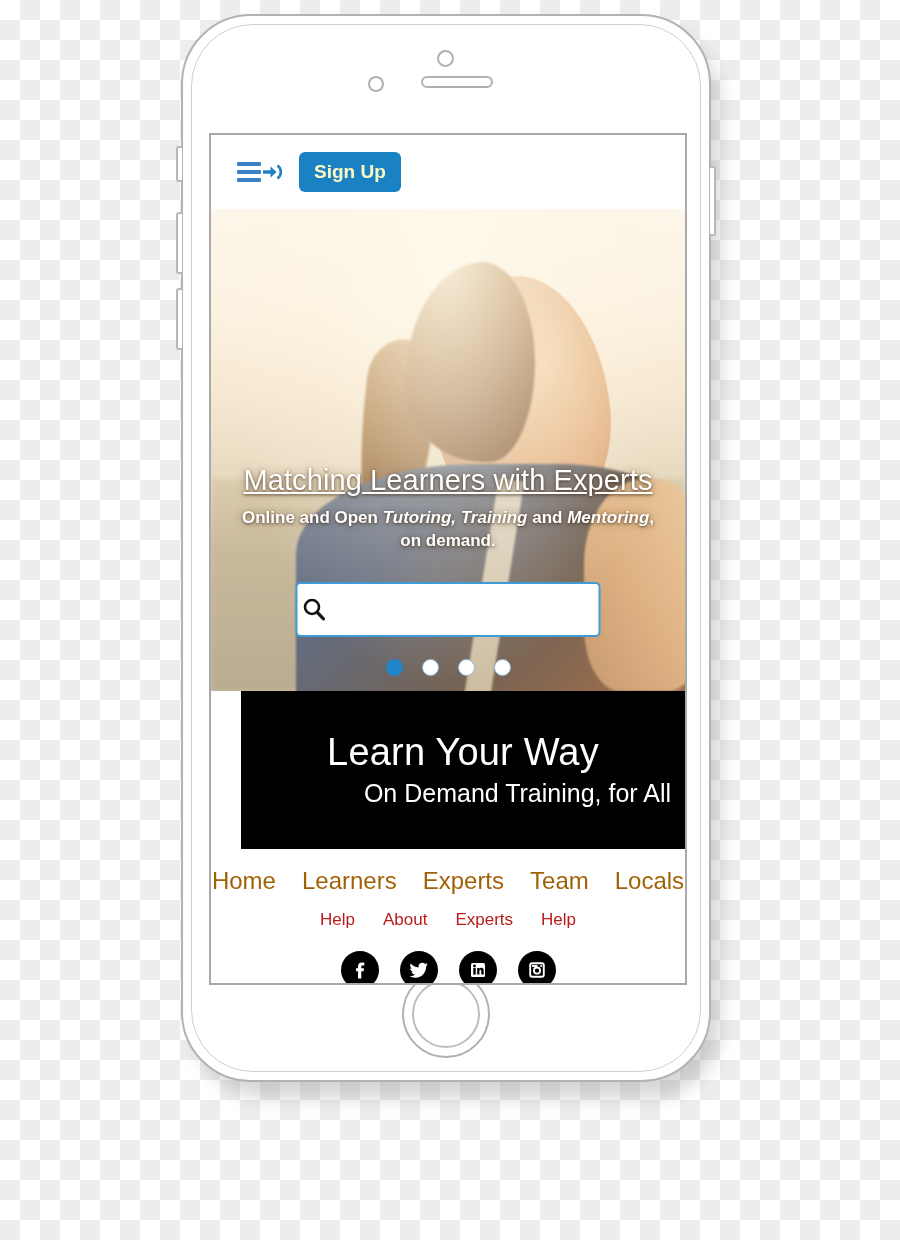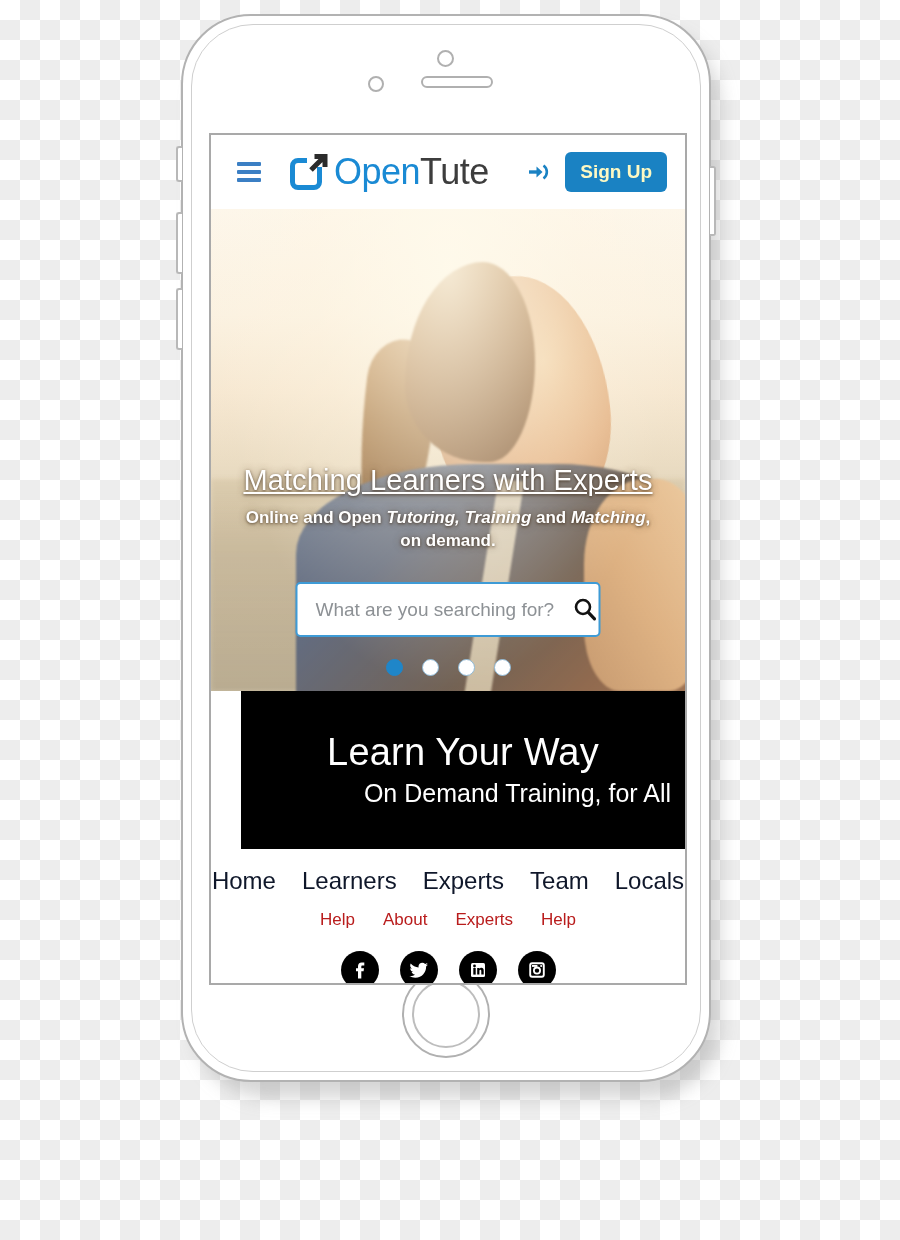--- a/index.html
+++ b/index.html
@@ -461,21 +461,21 @@
     box-sizing: border-box;
   }
   #footer-primary-nav {
     display: flex;
     justify-content: center;
     gap: 26px;
     font-size: 24px;
     color: #26282b;
   }
   #footer-primary-nav a {
-    color: #0f172a;
+    color: #a16207;
     text-decoration: none;
     cursor: pointer;
     white-space: nowrap;
   }
   #footer-secondary-nav {
     display: flex;
     justify-content: center;
     gap: 28px;
     margin-top: 15px;
     font-size: 17px;
@@ -523,30 +523,20 @@
   <div id="screen">
 
     <div id="app-header">
 
       <div id="hamburger-menu">
         <span></span>
         <span></span>
         <span></span>
       </div>
 
-      <div id="brand-logo">
-        <div id="brand-mark">
-          <div class="box"></div>
-          <div class="notch"></div>
-          <svg width="26" height="26" viewBox="0 0 26 26">
-            <path d="M7 19 L20 6 M10.5 5.5 L21 5.5 L21 16" stroke="#2b2b2b" stroke-width="5" fill="none" stroke-linecap="butt"></path>
-          </svg>
-        </div>
-        <div id="brand-text"><span class="open">Open</span><span class="tute">Tute</span></div>
-      </div>
 
       <div id="signin-icon">
         <svg width="22" height="20" viewBox="0 0 22 20">
           <path d="M2 10 H13" stroke="#1a82c3" stroke-width="3.4" fill="none"></path>
           <path d="M9.5 4.5 L15.5 10 L9.5 15.5 Z" fill="#1a82c3"></path>
           <path d="M16.5 3.5 A8 8 0 0 1 16.5 16.5" stroke="#1a82c3" stroke-width="2.6" fill="none"></path>
         </svg>
       </div>
 
       <button id="signup-button">Sign Up</button>
@@ -559,25 +549,24 @@
         <div id="hero-figure-head"></div>
         <div id="hero-figure-hair"></div>
         <div id="hero-figure-body"></div>
         <div id="hero-figure-strap"></div>
         <div id="hero-figure-arm"></div>
         <div id="hero-warm-wash"></div>
       </div>
 
       <div id="hero-copy">
         <h1 id="hero-title">Matching Learners with Experts</h1>
-        <p id="hero-subtitle"><span>Online and Open </span><em>Tutoring, Training</em><span> and </span><em>Matching</em><span>, on demand.</span></p>
+        <p id="hero-subtitle"><span>Online and Open </span><em>Tutoring, Training</em><span> and </span><em>Mentoring</em><span>, on demand.</span></p>
       </div>
 
       <div id="search-wrapper">
-        <input id="search-input" type="text" placeholder="What are you searching for?" style="">
         <button id="search-button">
           <svg width="25" height="25" viewBox="0 0 25 25">
             <circle cx="10.5" cy="10" r="7" stroke="#121212" stroke-width="2.6" fill="none"></circle>
             <path d="M15.8 15.3 L22 21.8" stroke="#121212" stroke-width="3.2" stroke-linecap="round"></path>
           </svg>
         </button>
       </div>
 
       <div id="carousel-dots">
         <div class="carousel-dot active"></div>

